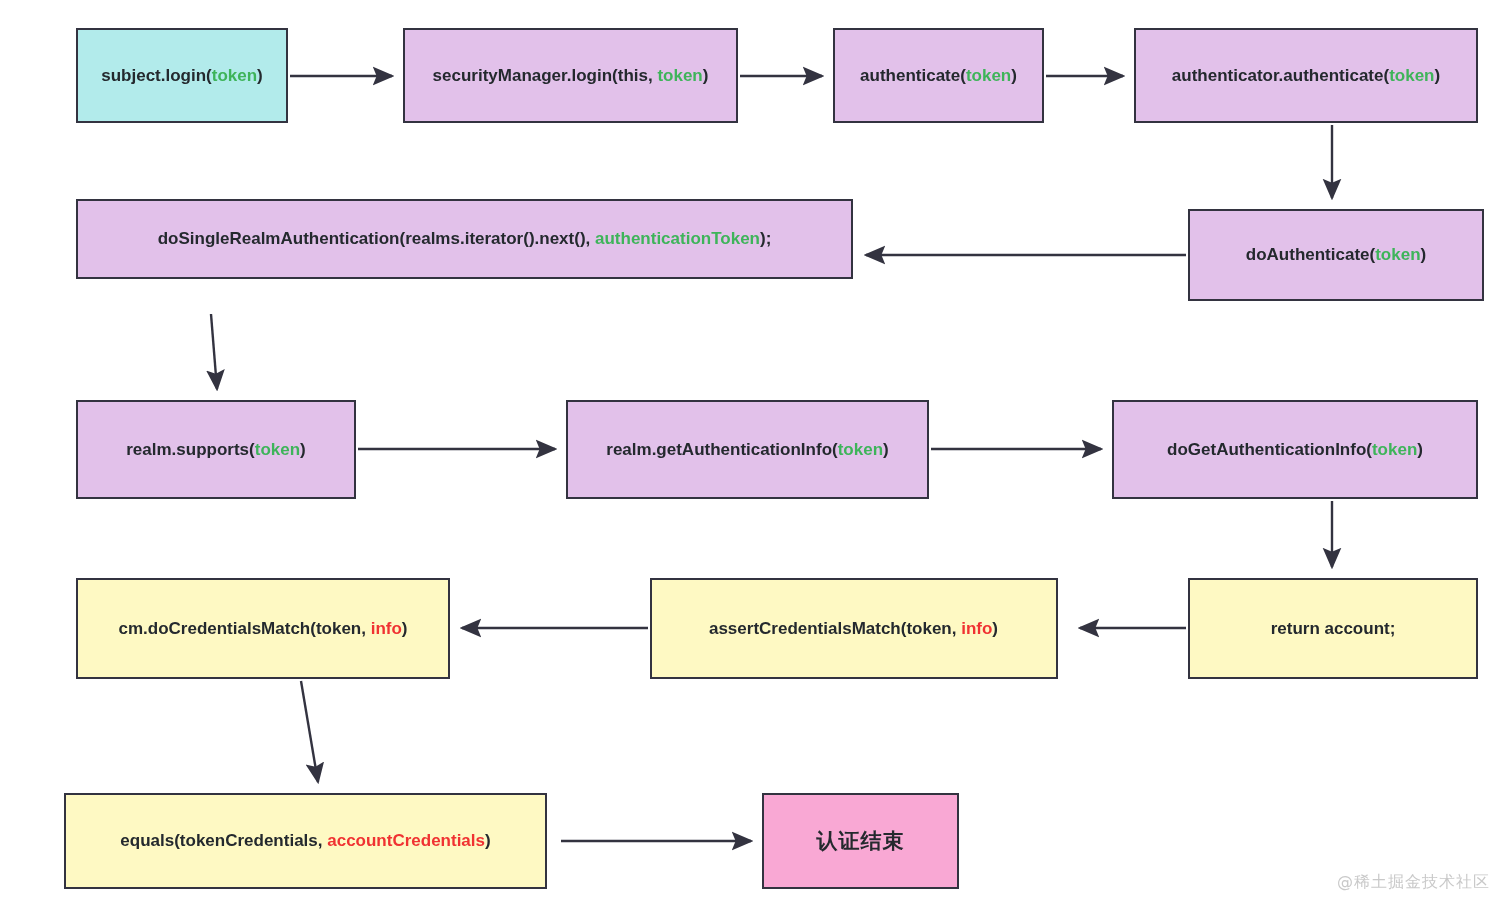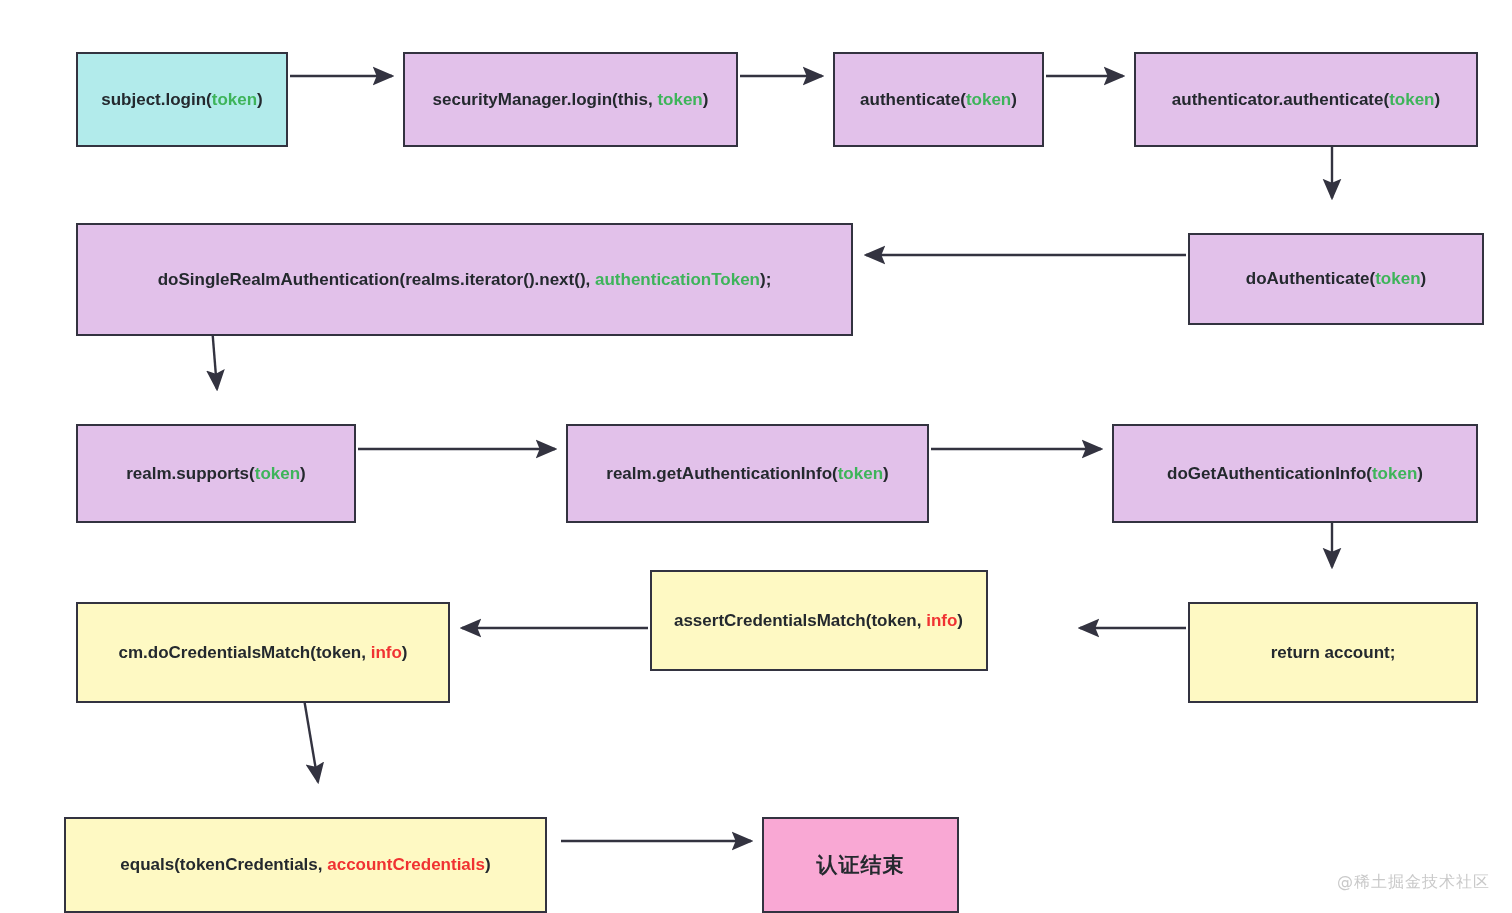--- a/index.html
+++ b/index.html
@@ -22,21 +22,20 @@
     display: flex;
     align-items: center;
     justify-content: center;
     text-align: center;
     font-weight: bold;
     font-size: 17px;
     color: #24292e;
     line-height: 1.25;
     padding: 0 10px;
     white-space: nowrap;
-    margin-top: 24px;
   }
   .node.fill-cyan   { background: #b2ebeb; }
   .node.fill-purple { background: #e2c1ea; }
   .node.fill-green  { background: #fef9c3; }
   .node.fill-red    { background: #f9a8d4; }
 
   .tok-green { color: #3eb45a; }
   .tok-red   { color: #f03232; }
   .tok-dark  { color: #24292e; }
 
@@ -99,39 +98,39 @@
       </div>
       <div class="node fill-purple" style="left: 403px; top: 28px; width: 335px; height: 95px; text-align: right;">
         <div><span class="tok-dark">securityManager.login(this, </span><span class="tok-green">token</span><span class="tok-dark">)</span></div>
       </div>
       <div class="node fill-purple" style="left: 833px; top: 28px; width: 211px; height: 95px;">
         <div><span class="tok-dark">authenticate(</span><span class="tok-green">token</span><span class="tok-dark">)</span></div>
       </div>
       <div class="node fill-purple" style="left: 1134px; top: 28px; width: 344px; height: 95px;">
         <div><span class="tok-dark">authenticator.authenticate(</span><span class="tok-green">token</span><span class="tok-dark">)</span></div>
       </div>
-      <div class="node fill-purple" style="left: 76px; top: 199px; width: 777px; height: 113px;">
+      <div class="node fill-purple" style="left: 76px; top: 199px; width: 777px; height: 80px;">
         <div><span class="tok-dark">doSingleRealmAuthentication(realms.iterator().next(), </span><span class="tok-green">authenticationToken</span><span class="tok-dark">);</span></div>
       </div>
       <div class="node fill-purple" style="left: 1188px; top: 209px; width: 296px; height: 92px;">
         <div><span class="tok-dark">doAuthenticate(</span><span class="tok-green">token</span><span class="tok-dark">)</span></div>
       </div>
       <div class="node fill-purple" style="left: 76px; top: 400px; width: 280px; height: 99px;">
         <div><span class="tok-dark">realm.supports(</span><span class="tok-green">token</span><span class="tok-dark">)</span></div>
       </div>
       <div class="node fill-purple" style="left: 566px; top: 400px; width: 363px; height: 99px;">
         <div><span class="tok-dark">realm.getAuthenticationInfo(</span><span class="tok-green">token</span><span class="tok-dark">)</span></div>
       </div>
       <div class="node fill-purple" style="left: 1112px; top: 400px; width: 366px; height: 99px;">
         <div><span class="tok-dark">doGetAuthenticationInfo(</span><span class="tok-green">token</span><span class="tok-dark">)</span></div>
       </div>
       <div class="node fill-green" style="left: 76px; top: 578px; width: 374px; height: 101px;">
         <div><span class="tok-dark">cm.doCredentialsMatch(token, </span><span class="tok-red">info</span><span class="tok-dark">)</span></div>
       </div>
-      <div class="node fill-green" style="left: 650px; top: 546px; width: 338px; height: 101px; padding-left: 9px;">
+      <div class="node fill-green" style="left: 650px; top: 578px; width: 408px; height: 101px; padding-left: 9px;">
         <div><span class="tok-dark">assertCredentialsMatch(token, </span><span class="tok-red">info</span><span class="tok-dark">)</span></div>
       </div>
       <div class="node fill-green" style="left: 1188px; top: 578px; width: 290px; height: 101px;">
         <div><span class="tok-dark">return account;</span></div>
       </div>
       <div class="node fill-green" style="left: 64px; top: 793px; width: 483px; height: 96px;">
         <div><span class="tok-dark">equals(tokenCredentials, </span><span class="tok-red">accountCredentials</span><span class="tok-dark">)</span></div>
       </div>
       <div class="node fill-red cjk" style="left: 762px; top: 793px; width: 197px; height: 96px;">
         <div><span class="tok-dark">认证结束</span></div>

